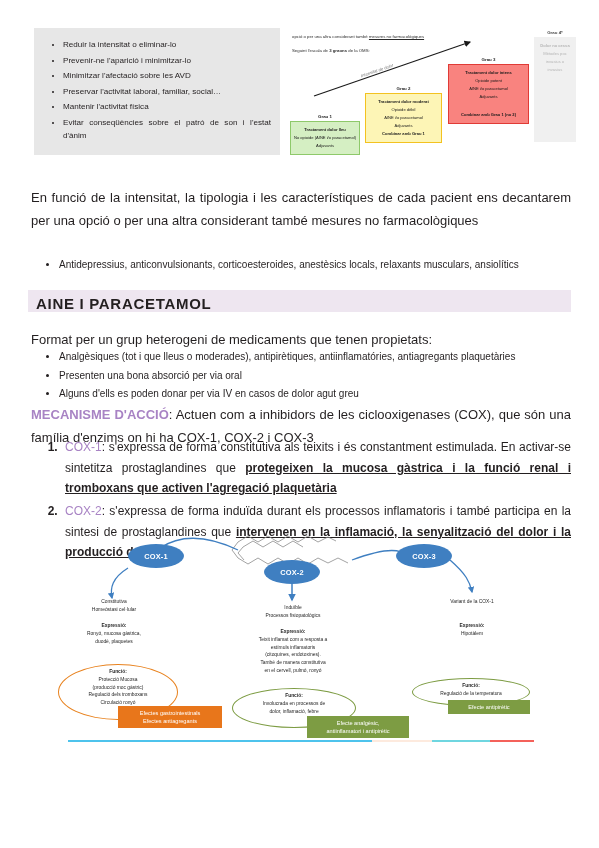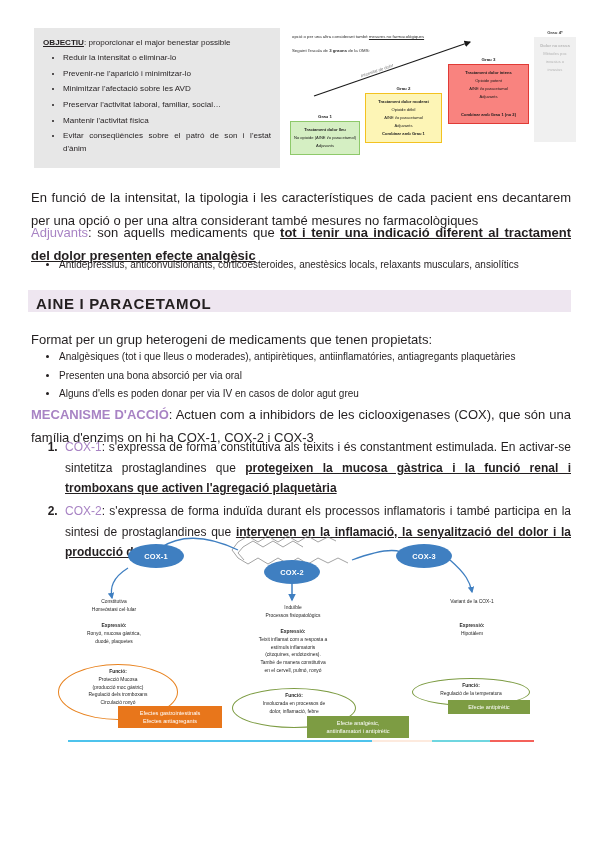--- a/index.html
+++ b/index.html
@@ -84,21 +84,20 @@
   .botbar{position:absolute;height:2px;}
 </style>
 </head>
 <body>
 
 <div class="page">
 
   <div class="toprow">
 
     <div class="objbox">
-      <p class="lead"><b>OBJECTIU</b><span>: proporcionar el major benestar possible</span></p>
       <ul>
         <li>Reduir la intensitat o eliminar-lo</li>
         <li>Prevenir-ne l'aparició i minimitzar-lo</li>
         <li>Minimitzar l'afectació sobre les AVD</li>
         <li>Preservar l'activitat laboral, familiar, social…</li>
         <li>Mantenir l'activitat física</li>
         <li>Evitar conseqüències sobre el patró de son i l'estat d'ànim</li>
       </ul>
     </div>
 
@@ -156,21 +155,20 @@
           <div>Mètodes poc</div>
           <div>invasius o</div>
           <div>invasius</div>
         </div>
       </div>
     </div>
   </div>
 
   <div class="para" style="left:31px;top:187px;width:540px;">En funció de la intensitat, la tipologia i les característiques de cada pacient ens decantarem per una opció o per una altra considerant també mesures no farmacològiques</div>
 
-  <div class="para" style="left:31px;top:222px;width:540px;"><span class="accent">Adjuvants</span><span>: son aquells medicaments que </span><span class="ul-b">tot i tenir una indicació diferent al tractament del dolor presenten efecte analgèsic</span></div>
 
   <div class="bull" style="left:31px;top:256px;width:540px;">
     <ul>
       <li>Antidepressius, anticonvulsionants, corticoesteroides, anestèsics locals, relaxants musculars, ansiolítics</li>
     </ul>
   </div>
 
   <div class="sechead">
     <span>AINE I PARACETAMOL</span>
   </div>

